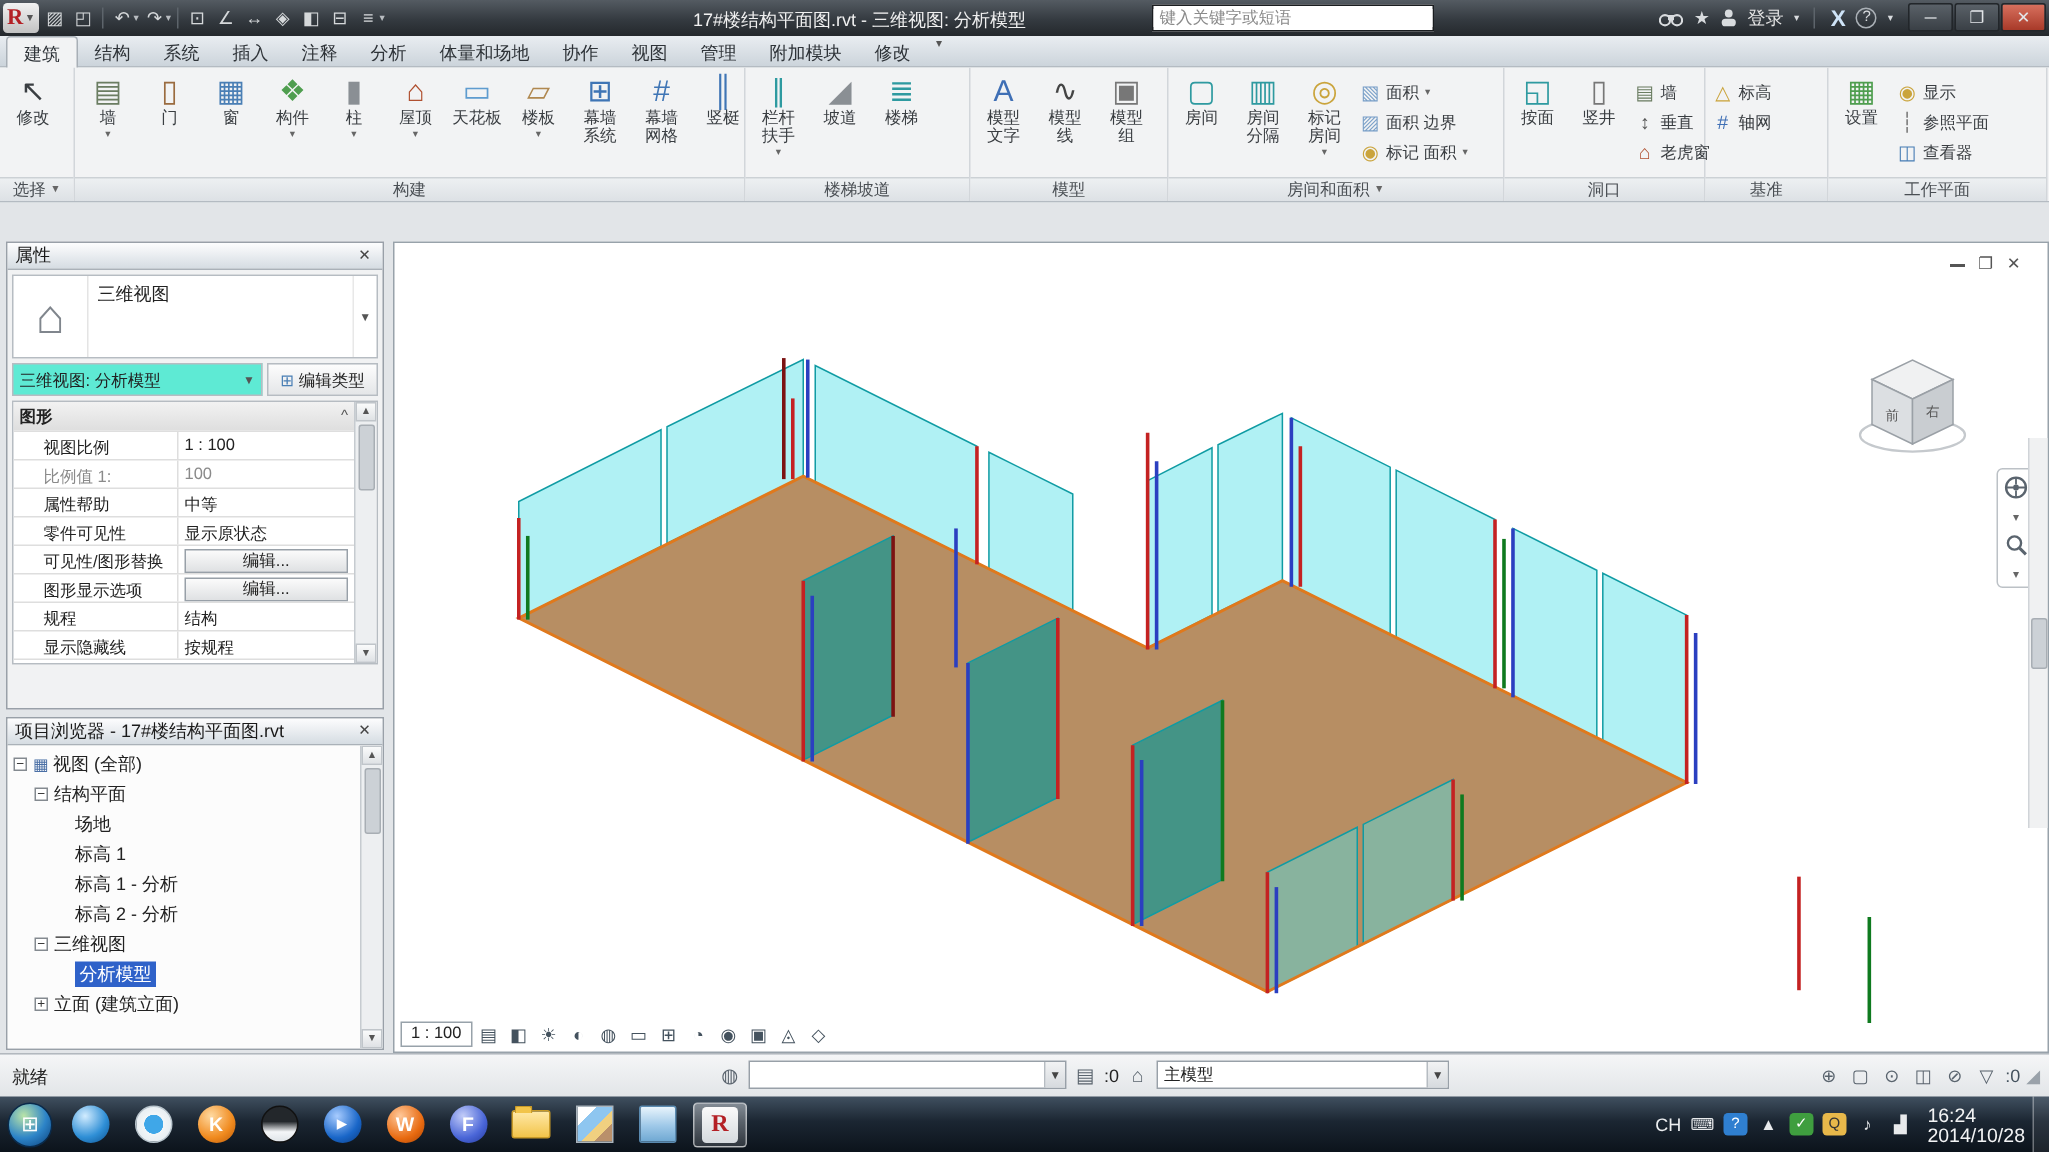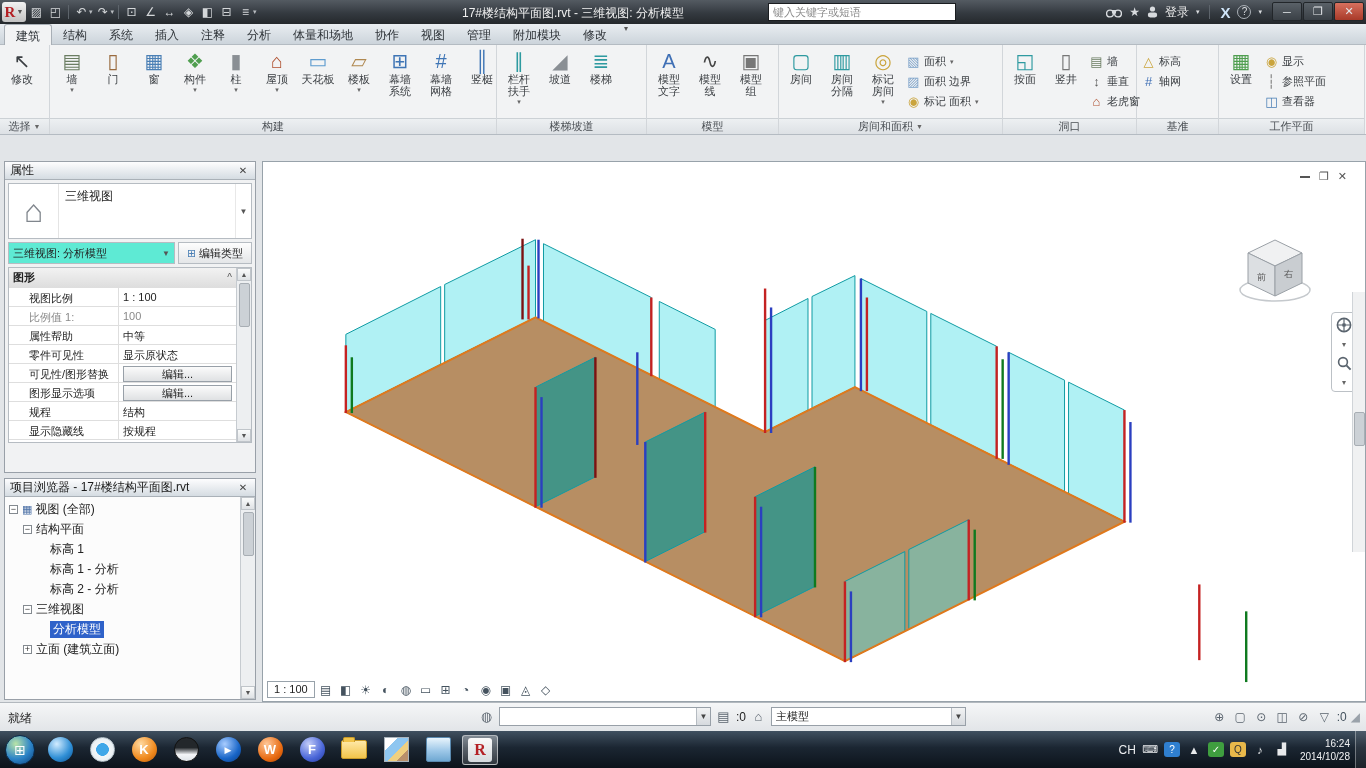--- a/index.html
+++ b/index.html
@@ -129,21 +129,21 @@
 .ti-wps{border-radius:50%;background:radial-gradient(circle at 35% 28%,#ffc89a,#e86a10 62%,#a84205)}
 .ti-fetion{border-radius:50%;background:radial-gradient(circle at 35% 28%,#c2ccf8,#4a66d8 60%,#22389a)}
 .ti-folder{width:26px;height:19px;background:linear-gradient(#ffe9a8,#f2c44a);border:1px solid #c89a28;border-radius:2px;position:relative}
 .ti-folder:before{content:"";position:absolute;top:-4px;left:1px;width:10px;height:4px;background:#f2c44a;border:1px solid #c89a28;border-bottom:none;border-radius:2px 2px 0 0}
 .ti-image-viewer{background:linear-gradient(135deg,#ffffff 28%,#8ec6f0 28% 55%,#f0d080 55% 74%,#b9906b 74%);border:1px solid #aab4bc}
 .ti-explorer{background:linear-gradient(#e8f4fc,#9ec8e8 55%,#6fa8d2);border:1px solid #5a8ab0;border-radius:2px}
 .ti-revit{width:24px;height:24px;background:linear-gradient(#fafafa,#d5dade);border-radius:3px;color:#b42025;font-family:"Liberation Serif","DejaVu Serif",serif;font-size:16px}
 #tray{position:absolute;right:16px;top:0;height:37px;display:flex;align-items:center;gap:6px;color:#eceef0}
 .tray-ico{min-width:16px;height:16px;display:flex;align-items:center;justify-content:center;font-size:11px;color:#e8eaec}
 #lang{font-size:12px}
-#clock{text-align:right;font-size:10px;line-height:13px;color:#f2f3f4;margin-left:4px}
+#clock{text-align:left;font-size:13px;line-height:13px;color:#f2f3f4;margin-left:4px}
 #peek{position:absolute;right:0;top:0;bottom:0;width:11px;background:rgba(255,255,255,.07);border-left:1px solid rgba(255,255,255,.35)}
 </style>
 </head>
 <body>
 
 <div id="app">
 
   <div id="titlebar">
     <div id="app-logo">R<span class="dd">▼</span></div>
     <div id="qat">
@@ -520,20 +520,24 @@
         <div class="pal-body">
           <div id="tree">
               <div class="titem" style="padding-left: 4px;">
                 <span class="exp">−</span>
                 <span class="ticon">▦</span>
                 <span>视图 (全部)</span>
               </div>
               <div class="titem" style="padding-left: 18px;">
                 <span class="exp">−</span>
                 <span>结构平面</span>
+              </div>
+              <div class="titem" style="padding-left: 32px;">
+                <span class="noexp"></span>
+                <span>场地</span>
               </div>
               <div class="titem" style="padding-left: 32px;">
                 <span class="noexp"></span>
                 <span>标高 1</span>
               </div>
               <div class="titem" style="padding-left: 32px;">
                 <span class="noexp"></span>
                 <span>标高 1 - 分析</span>
               </div>
               <div class="titem" style="padding-left: 32px;">

